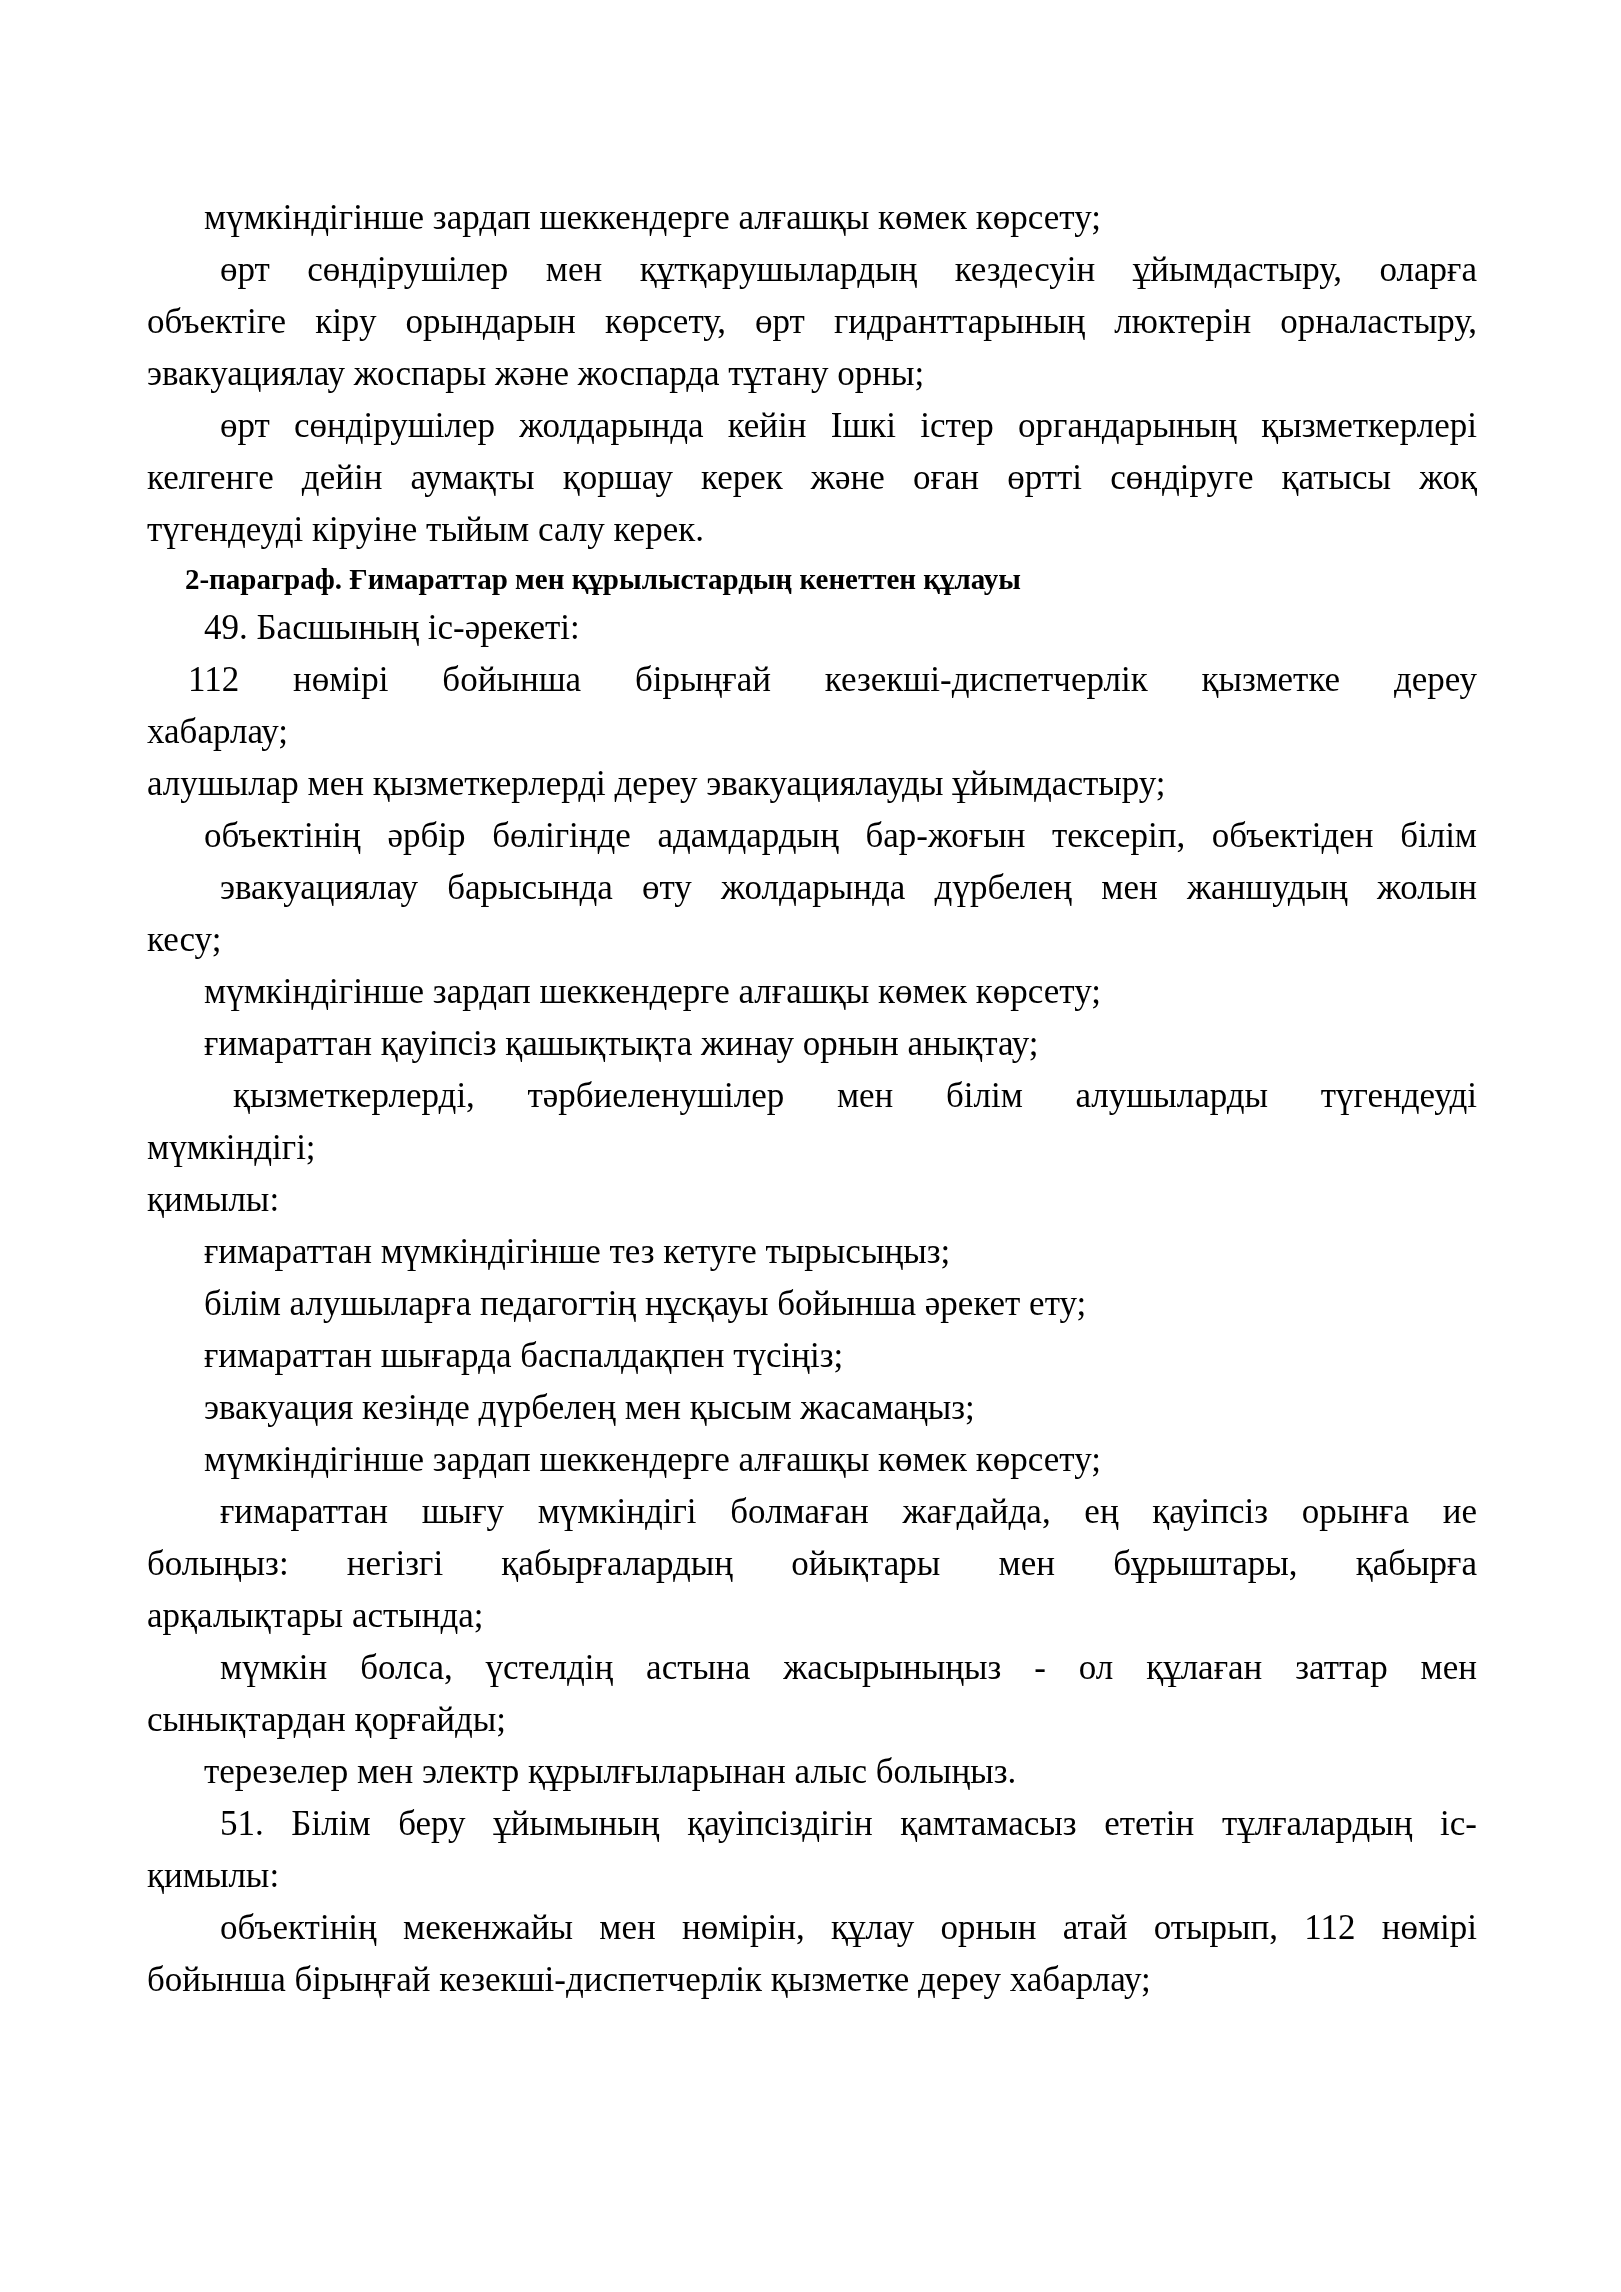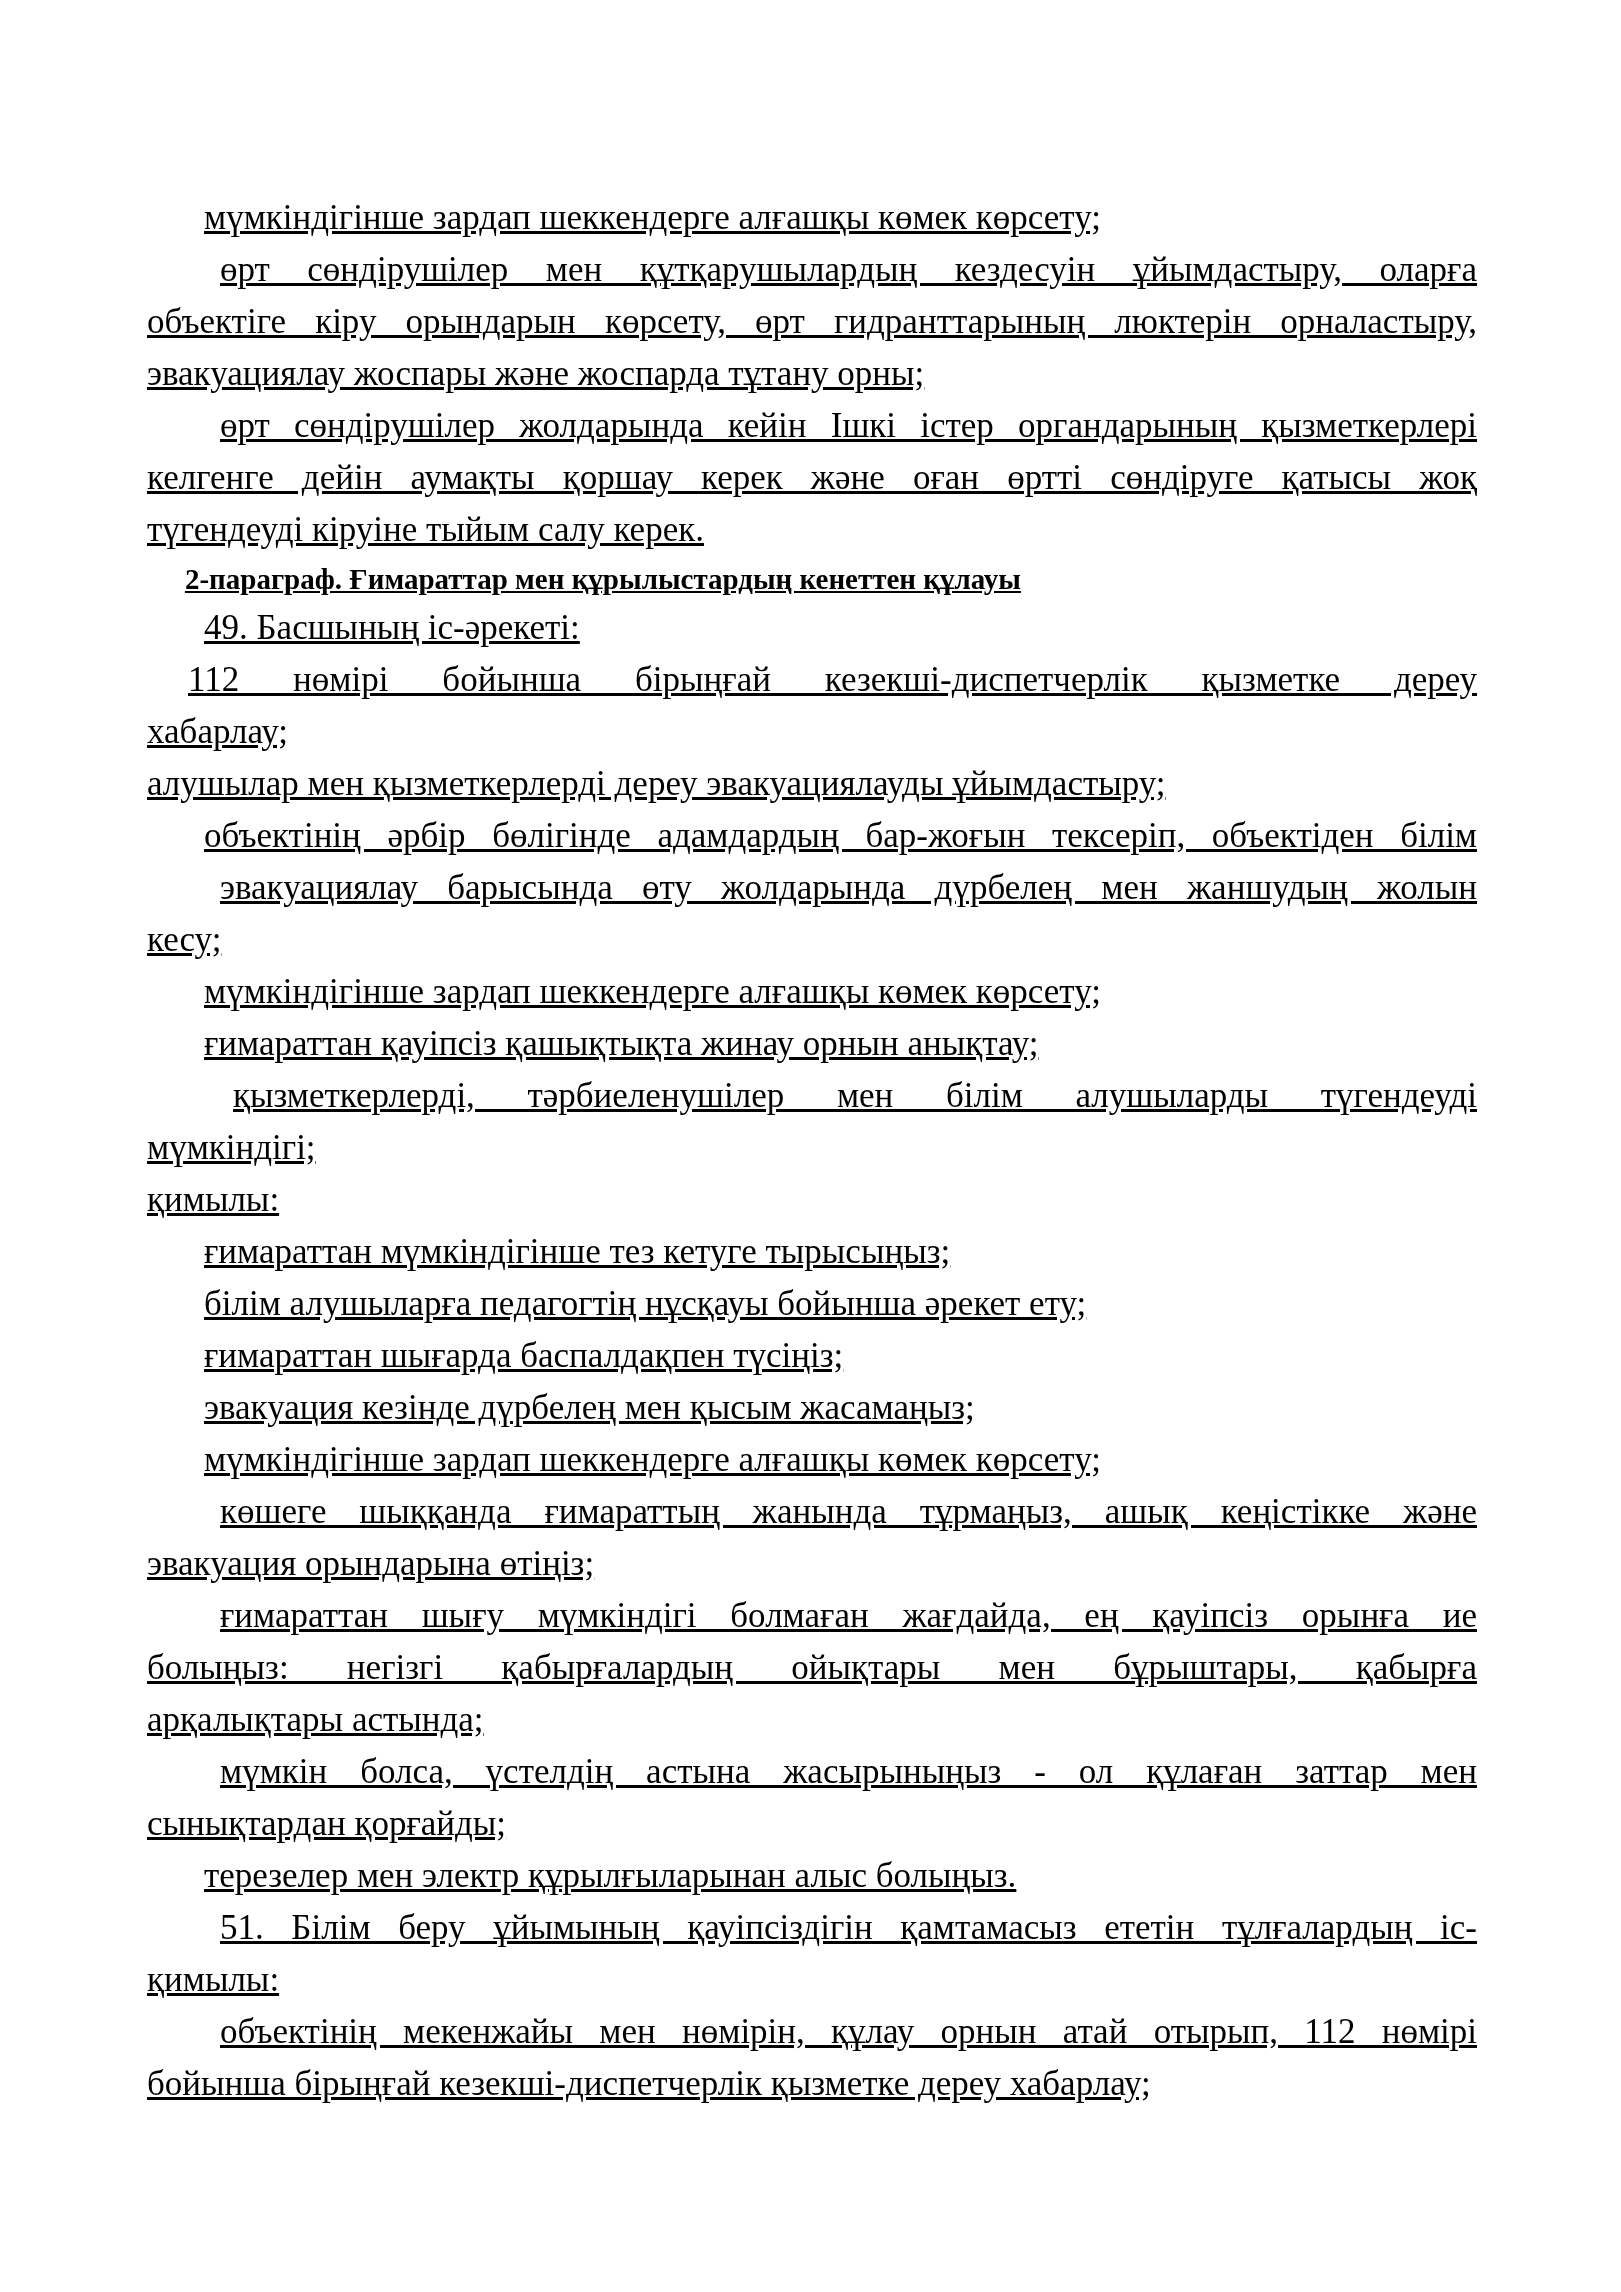--- a/index.html
+++ b/index.html
@@ -22,21 +22,20 @@
     width: 1330px;
     font-family: "Liberation Serif", "DejaVu Serif", serif;
     font-size: 35px;
     color: #000000;
   }
   .para { margin: 0; padding: 0; }
   .line {
     height: 52px;
     line-height: 52px;
     text-align: left;
-    text-decoration: underline;
   }
   .line.just {
     text-align: justify;
     text-align-last: justify;
     text-justify: inter-word;
   }
   
   .ind-small  > .line.first  { padding-left: 41px; }
   .ind-normal > .line.first  { padding-left: 57px; }
   .ind-large  > .line.first  { padding-left: 73px; }
@@ -108,24 +107,20 @@
       <div class="para body ind-normal">
         <div class="line first">ғимараттан шығарда баспалдақпен түсіңіз;</div>
       </div>
       <div class="para body ind-normal">
         <div class="line first">эвакуация кезінде дүрбелең мен қысым жасамаңыз;</div>
       </div>
       <div class="para body ind-normal">
         <div class="line first">мүмкіндігінше зардап шеккендерге алғашқы көмек көрсету;</div>
       </div>
       <div class="para body ind-large">
-        <div class="line just first">көшеге шыққанда ғимараттың жанында тұрмаңыз, ашық кеңістікке және</div>
-        <div class="line">эвакуация орындарына өтіңіз;</div>
-      </div>
-      <div class="para body ind-large">
         <div class="line just first">ғимараттан шығу мүмкіндігі болмаған жағдайда, ең қауіпсіз орынға ие</div>
         <div class="line just">болыңыз: негізгі қабырғалардың ойықтары мен бұрыштары, қабырға</div>
         <div class="line">арқалықтары астында;</div>
       </div>
       <div class="para body ind-large">
         <div class="line just first">мүмкін болса, үстелдің астына жасырыныңыз - ол құлаған заттар мен</div>
         <div class="line">сынықтардан қорғайды;</div>
       </div>
       <div class="para body ind-normal">
         <div class="line first">терезелер мен электр құрылғыларынан алыс болыңыз.</div>

